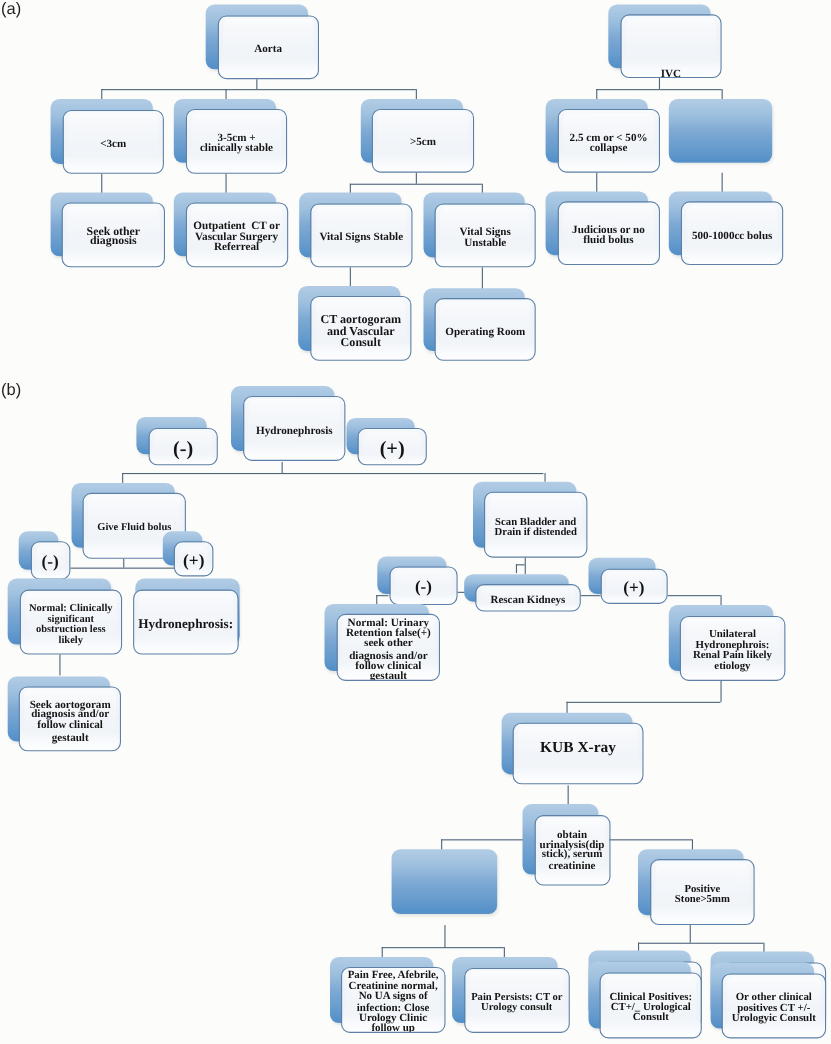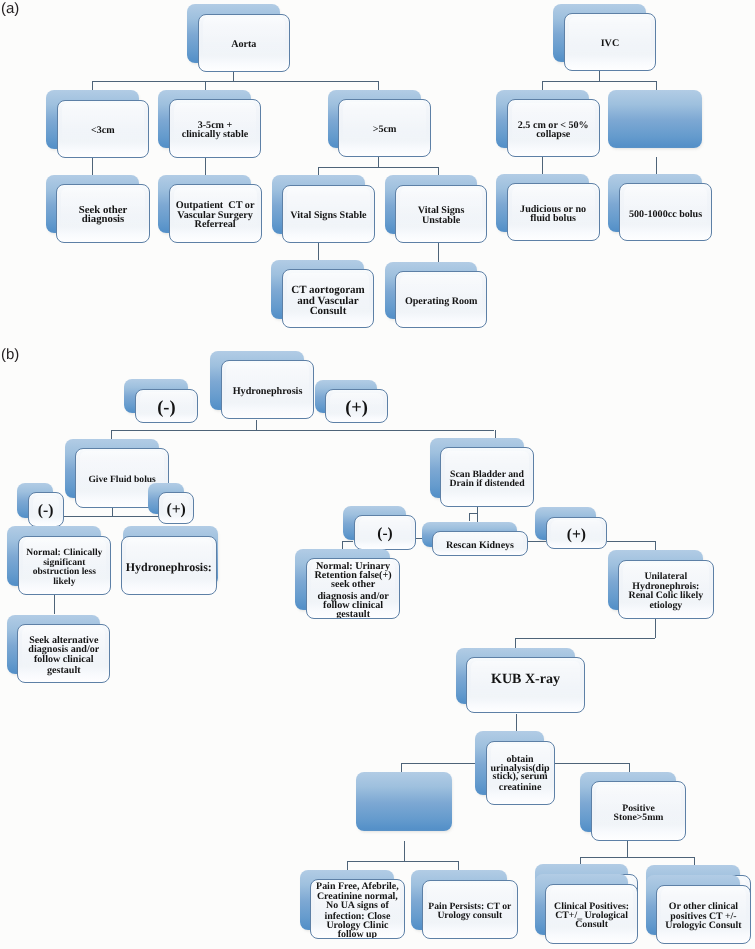--- a/index.html
+++ b/index.html
@@ -165,21 +165,21 @@
         <i>Consult</i>
       </div>
     </div>
   <div class="shadow" style="left: 384.7px; top: 262.1px; width: 92.2px; height: 56.9px;"></div>
   <div class="face" style="left: 395.1px; top: 271.4px; width: 92.2px; height: 56.9px; font-size: 10.1px; line-height: 9.494px;">
       <div class="lbl">
         <i>Operating Room</i>
       </div>
     </div>
   <div class="shadow" style="left: 553.4px; top: 3.7px; width: 92.3px; height: 58px;"></div>
-  <div class="face" style="left: 563.8px; top: 13px; width: 92.3px; height: 58px; font-size: 10.1px; line-height: 9.494px;">
+  <div class="face" style="left: 563.8px; top: 13px; width: 92.3px; height: 58px; font-size: 10.1px; line-height: 9.494px; align-items: flex-end;">
       <div class="lbl">
         <i>IVC</i>
       </div>
     </div>
   <div class="shadow" style="left: 496.4px; top: 89.7px; width: 92.9px; height: 58.4px;"></div>
   <div class="face" style="left: 506.8px; top: 99px; width: 92.9px; height: 58.4px; font-size: 10.1px; line-height: 9.5px;">
       <div class="lbl">
         <i>2.5 cm or &lt; 50%</i>
         <i>collapse</i>
       </div>
@@ -245,21 +245,21 @@
     </div>
   <div class="shadow" style="left: 122.7px; top: 526.2px; width: 95.5px; height: 59.7px;"></div>
   <div class="face" style="left: 121px; top: 535.5px; width: 95.5px; height: 59.7px; font-size: 12px; line-height: 9.494px;">
       <div class="lbl">
         <i>Hydronephrosis:</i>
       </div>
     </div>
   <div class="shadow" style="left: 7px; top: 614.5px; width: 92.8px; height: 59.3px;"></div>
   <div class="face" style="left: 17.4px; top: 623.8px; width: 92.8px; height: 59.3px; font-size: 10.09px; line-height: 9.2px;">
       <div class="lbl">
-        <i>Seek alternative</i>
+        <i>Seek aortogoram</i>
         <i>diagnosis and/or</i>
         <i>follow clinical</i>
         <i style="margin-top: 1.9px;">gestault</i>
       </div>
     </div>
   <div class="shadow" style="left: 429.5px; top: 437.8px; width: 94.3px; height: 60.2px;"></div>
   <div class="face" style="left: 439.9px; top: 447.1px; width: 94.3px; height: 60.2px; font-size: 9.73px; line-height: 9.5px;">
       <div class="lbl">
         <i>Scan Bladder and</i>
         <i>Drain if distended</i>
@@ -292,21 +292,21 @@
         <i style="margin-top: 2.3px;">diagnosis and/or</i>
         <i>follow clinical</i>
         <i>gestault</i>
       </div>
     </div>
   <div class="shadow" style="left: 607.7px; top: 550.3px; width: 95.5px; height: 59.4px;"></div>
   <div class="face" style="left: 618.1px; top: 559.6px; width: 95.5px; height: 59.4px; font-size: 9.9px; line-height: 9.7px;">
       <div class="lbl">
         <i>Unilateral</i>
         <i>Hydronephrois:</i>
-        <i>Renal Colic likely</i>
+        <i>Renal Pain likely</i>
         <i>etiology</i>
       </div>
     </div>
   <div class="shadow" style="left: 455.5px; top: 648.1px; width: 119.2px; height: 56px;"></div>
   <div class="face" style="left: 465.9px; top: 657.4px; width: 119.2px; height: 56px; font-size: 14.04px; line-height: 13.1976px;">
       <div class="lbl" style="transform: translateY(-5.8px);">
         <i>KUB X-ray</i>
       </div>
     </div>
   <div class="shadow" style="left: 475.1px; top: 731.2px; width: 69.1px; height: 64px;"></div>

